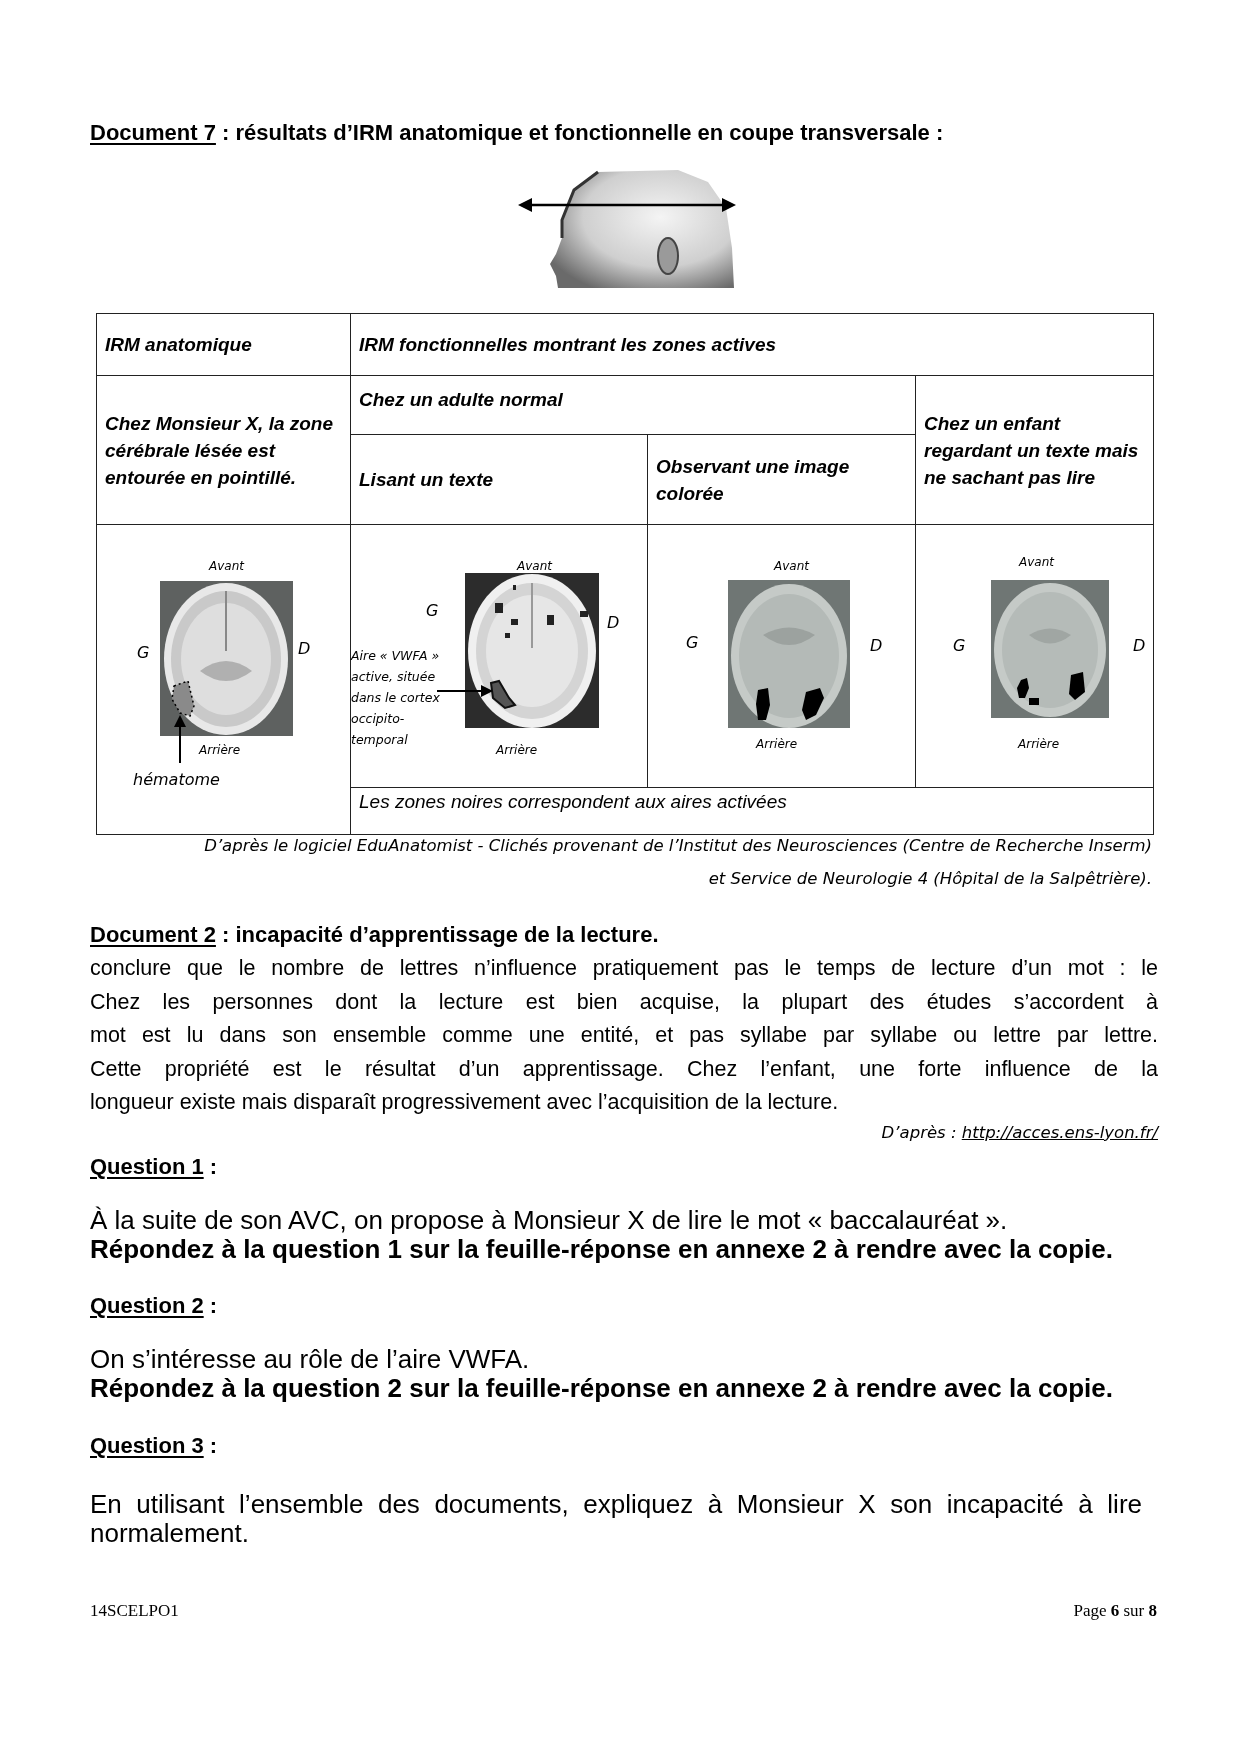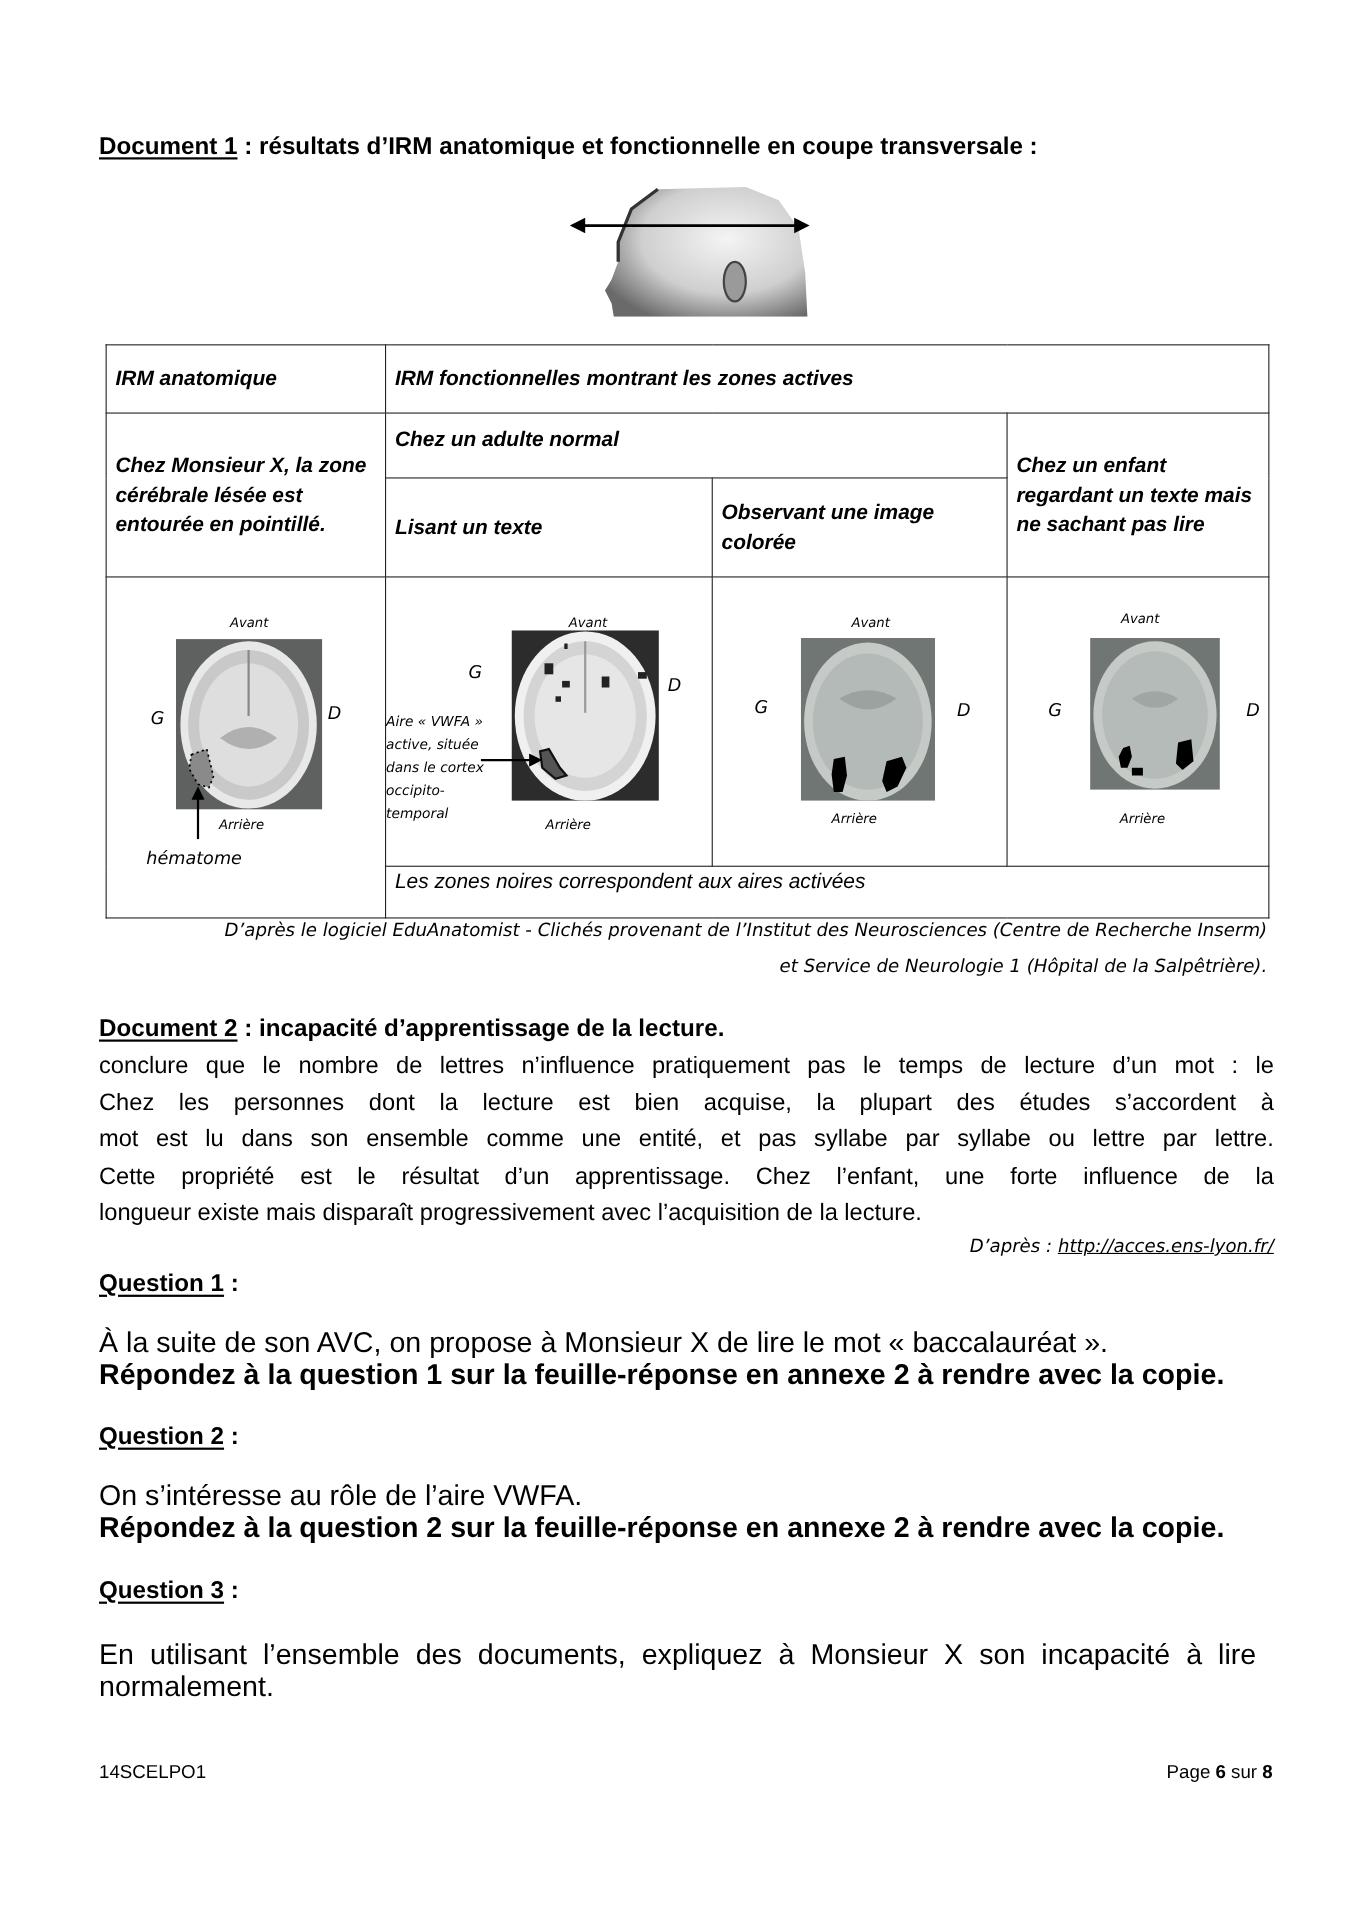--- a/index.html
+++ b/index.html
@@ -16,27 +16,27 @@
   .lbl { position:absolute; font-family:"DejaVu Sans", sans-serif; font-weight:normal; font-size:12px; }
   .lblbig { position:absolute; font-family:"DejaVu Sans", sans-serif; font-weight:normal; font-size:16px; }
   .brain { position:absolute; }
   .caption { font-family:"DejaVu Sans", sans-serif; font-style:italic; font-size:16.5px; white-space:nowrap; }
   .para { left:90px; width:1068px; font-size:21.5px; line-height:33.6px; text-align:justify; }
   .line { display:block; text-align:justify; text-align-last:justify; }
   .line.last { text-align-last:left; }
   .qhead { left:90px; font-size:22px; font-weight:bold; }
   .qtext { left:90px; font-size:26px; line-height:29px; }
   .bold { font-weight:bold;text-align:center; }
-  .footer { font-family:Liberation Sans, sans-serif; font-size:17px; }
+  .footer { font-family:Liberation Serif, serif; font-size:17px; }
 </style>
 </head>
 <body>
 
 <div class="abs doc-title">
-  <span class="u">Document 1</span><span> : résultats d’IRM anatomique et fonctionnelle en coupe transversale :</span>
+  <span class="u">Document 7</span><span> : résultats d’IRM anatomique et fonctionnelle en coupe transversale :</span>
 </div>
 
 <div class="abs head-img">
   <svg width="220" height="120" viewBox="0 0 220 120">
     <defs>
       <radialGradient id="skin" cx="60%" cy="40%" r="70%">
         <stop offset="0%" stop-color="#f4f4f4"></stop>
         <stop offset="60%" stop-color="#cfcfcf"></stop>
         <stop offset="100%" stop-color="#6a6a6a"></stop>
       </radialGradient>
@@ -158,21 +158,21 @@
       <span class="lbl" style="left:102px;top:206px">Arrière</span>
     </td>
   </tr>
   <tr style="height:47px">
     <td colspan="3" class="nb" style="border-top:none;font-size:19px;vertical-align:top">Les zones noires correspondent aux aires activées</td>
   </tr>
 </tbody>
   </table>
 
 <div class="abs caption" style="right:88px;top:836px">D’après le logiciel EduAnatomist - Clichés provenant de l’Institut des Neurosciences (Centre de Recherche Inserm)</div>
-<div class="abs caption" style="right:88px;top:869px">et Service de Neurologie 1 (Hôpital de la Salpêtrière).</div>
+<div class="abs caption" style="right:88px;top:869px">et Service de Neurologie 4 (Hôpital de la Salpêtrière).</div>
 
 <div class="abs doc-title" style="top:922px">
   <span class="u">Document 2</span><span> : incapacité d’apprentissage de la lecture.</span>
 </div>
 <div class="abs para" style="top:952px">
   <span class="line">conclure que le nombre de lettres n’influence pratiquement pas le temps de lecture d’un mot : le</span>
   <span class="line">Chez les personnes dont la lecture est bien acquise, la plupart des études s’accordent à</span>
   <span class="line">mot est lu dans son ensemble comme une entité, et pas syllabe par syllabe ou lettre par lettre.</span>
   <span class="line">Cette propriété est le résultat d’un apprentissage. Chez l’enfant, une forte influence de la</span>
   <span class="line last">longueur existe mais disparaît progressivement avec l’acquisition de la lecture.</span>

